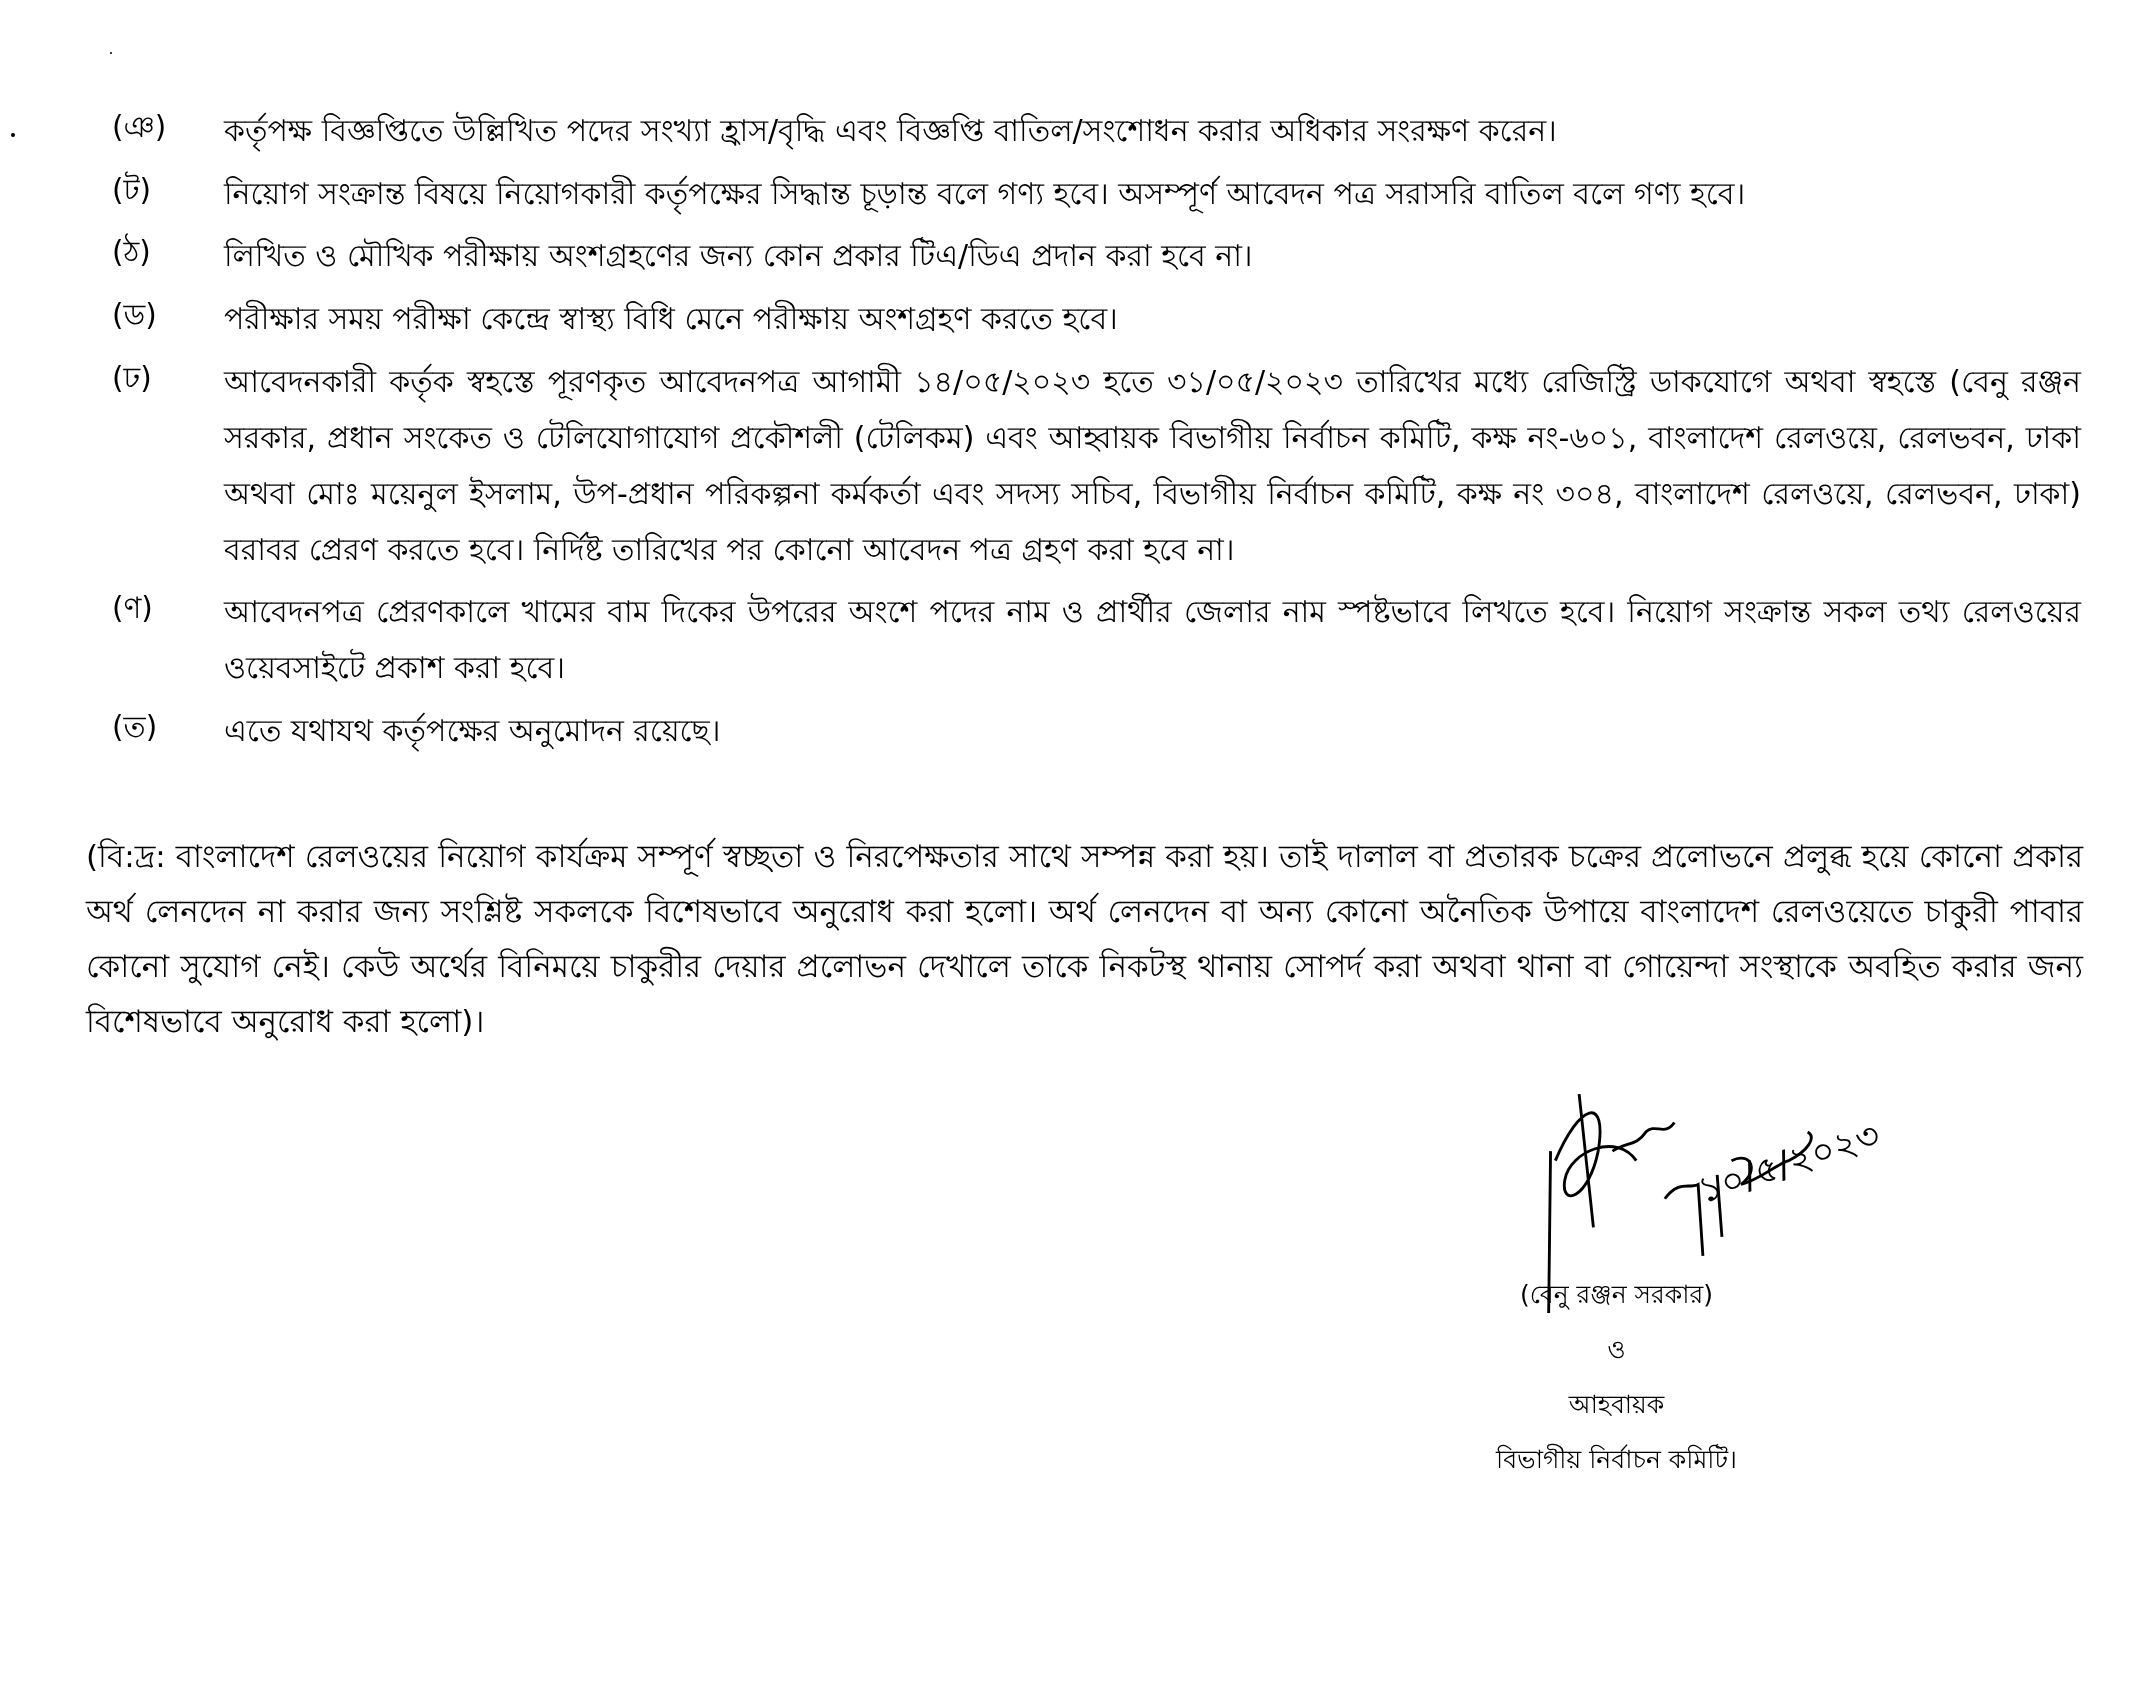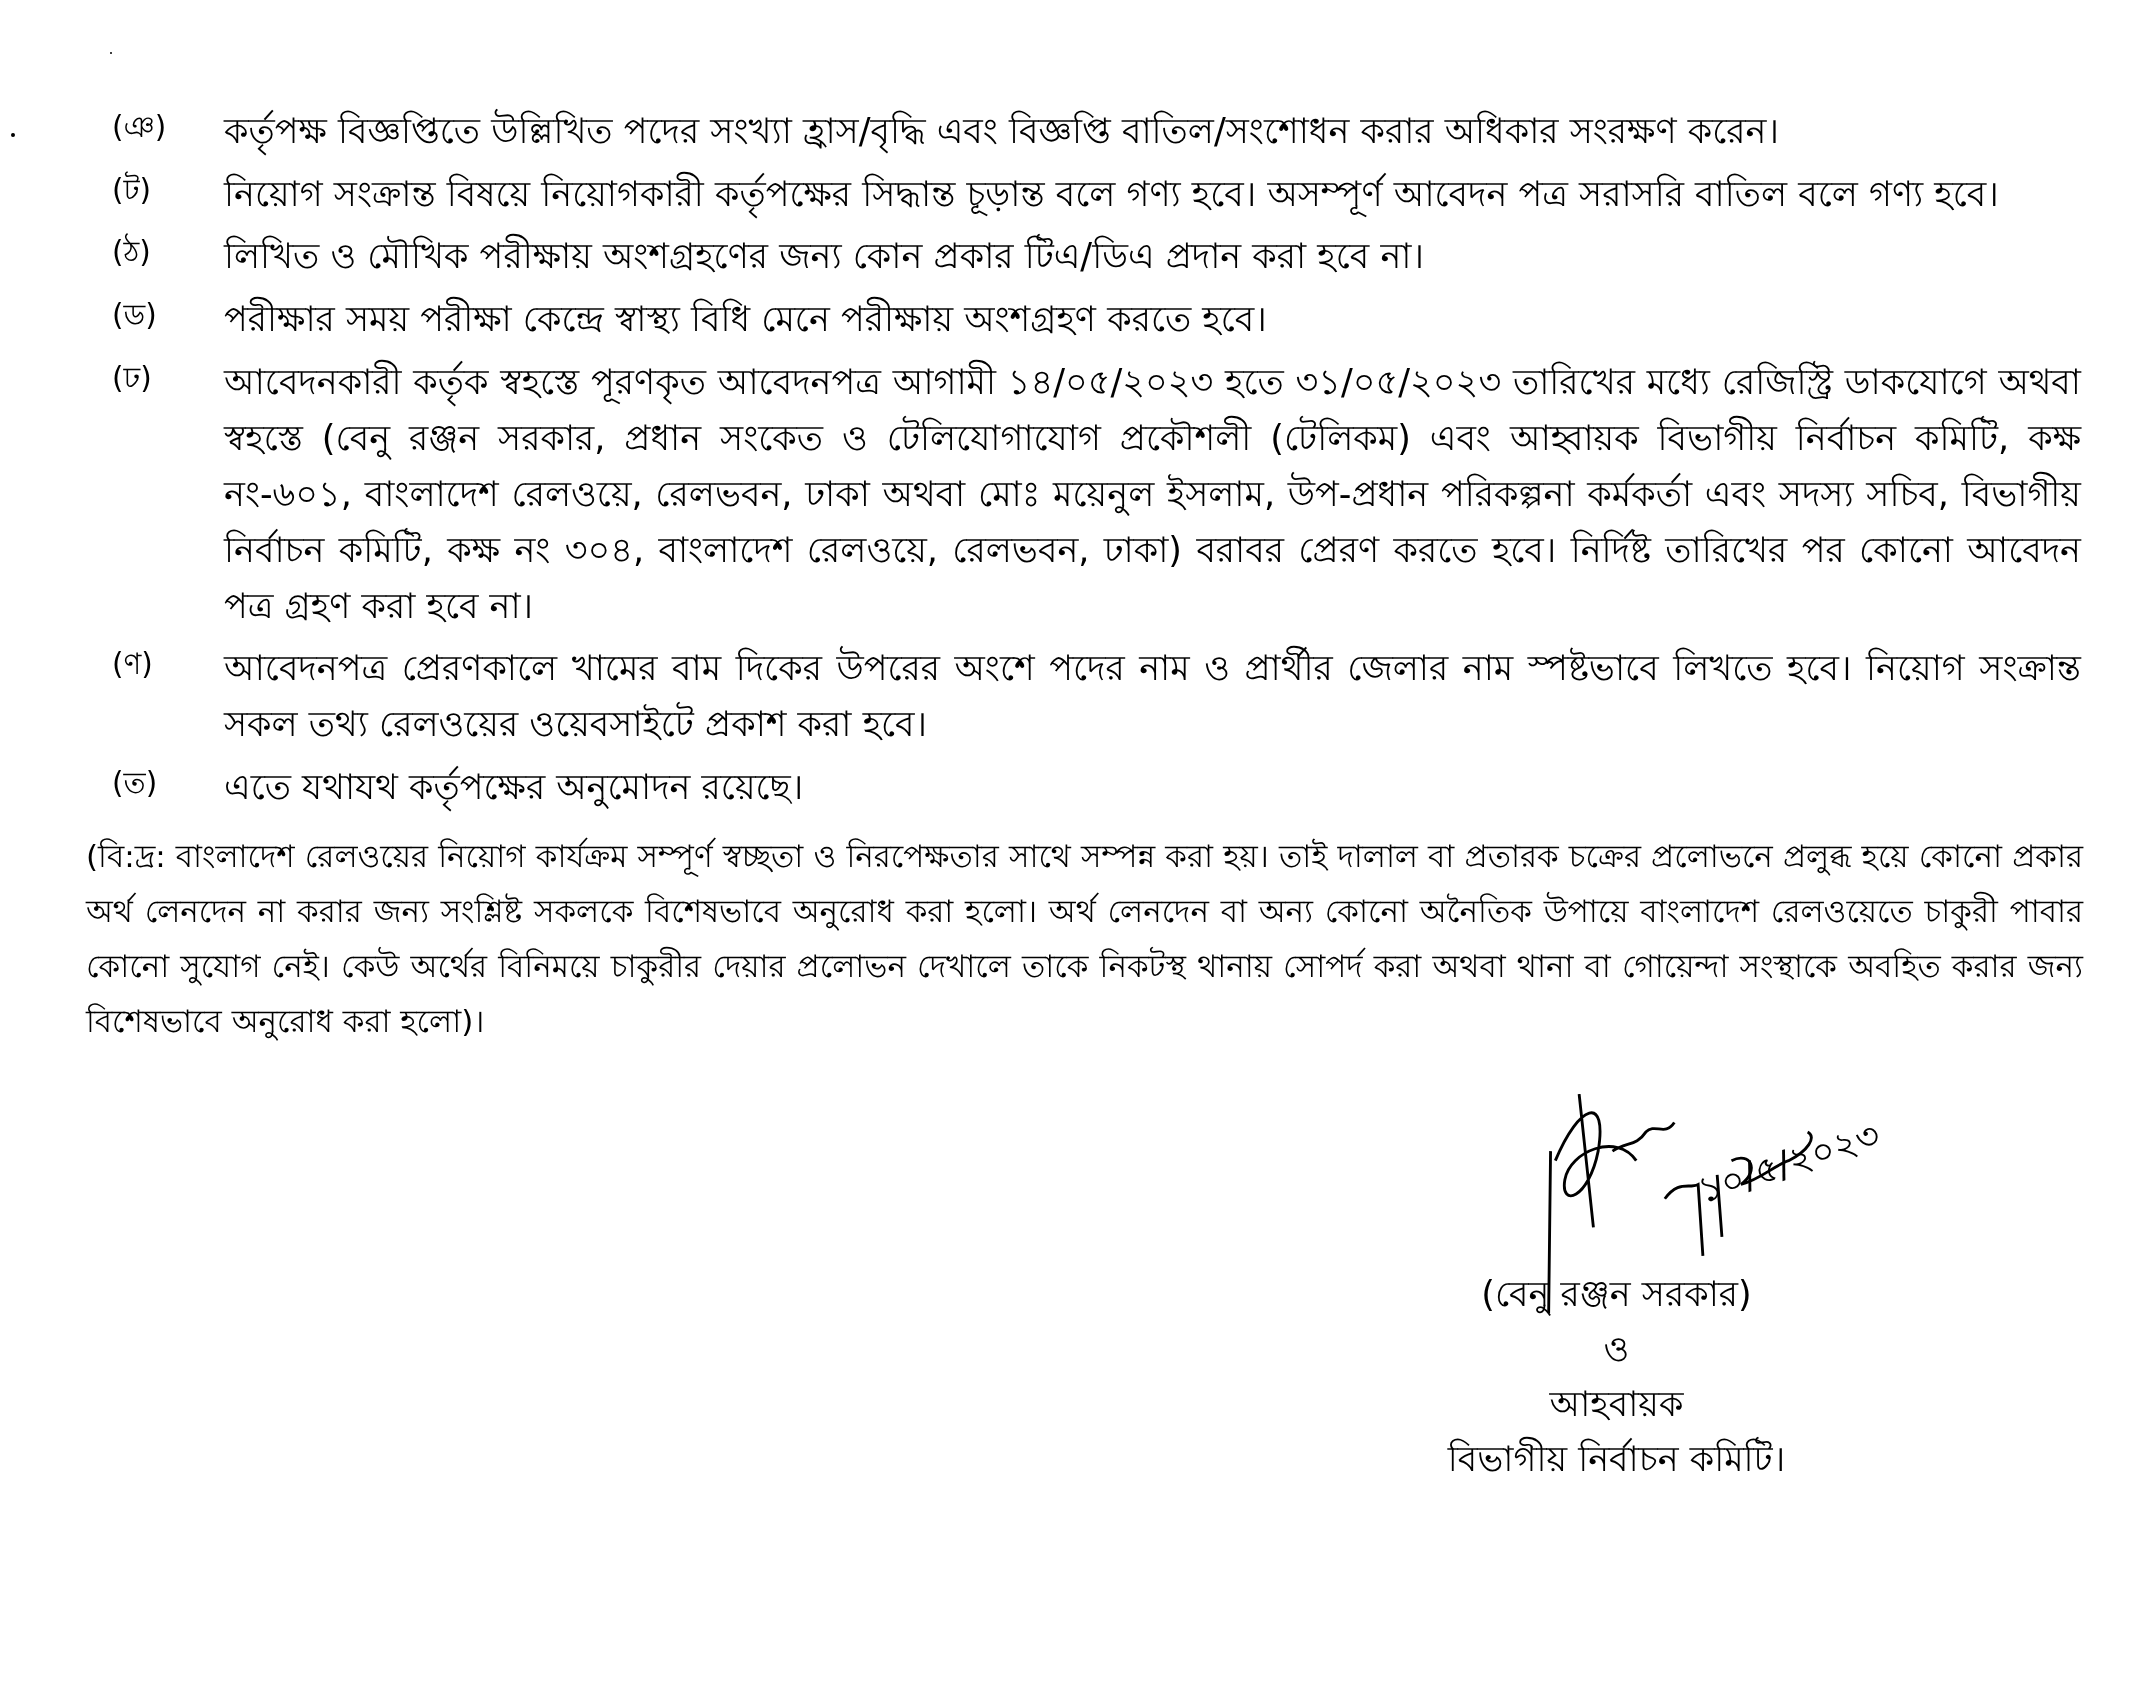--- a/index.html
+++ b/index.html
@@ -1,25 +1,25 @@
 <!DOCTYPE html>
 <html style="font-size:15px"><head>
 <meta charset="utf-8">
 <style>
   html, body { margin:0; padding:0; background:#ffffff; }
   body { width:2149px; height:1708px; position:relative; overflow:hidden;
          font-family:"DejaVu Sans", sans-serif; color:#000; }
   .items { position:absolute; left:112px; top:103px; width:1969px; }
   .item { display:flex; align-items:flex-start; margin-bottom:6.7px; }
   .label { width:112px; flex:none; font-size:29.5px; line-height:49px; }
-  .text { flex:1; font-size:35px; line-height:56px; text-align:justify; }
+  .text { flex:1; font-size:30px; line-height:56px; text-align:justify; }
   .note { position:absolute; left:86px; top:829px; width:1997px;
           font-size:31px; line-height:55px; text-align:justify; }
   .sig-block { position:absolute; left:1179px; top:1065px; width:875px; text-align:center; }
-  .sig-line { font-size:35px; line-height:55px; }
+  .sig-line { font-size:25px; line-height:55px; }
   .signature { position:absolute; left:1522px; top:1094px; width:457px; height:219px; }
   .dot { position:absolute; background:#000; border-radius:50%; }
 </style>
 </head>
 <body>
 
 <div class="dot" style="left:110px;top:52px;width:1.9px;height:1.9px;"></div>
 <div class="dot" style="left:11.4px;top:133px;width:3.8px;height:3.8px;"></div>
 
 <div class="items">

